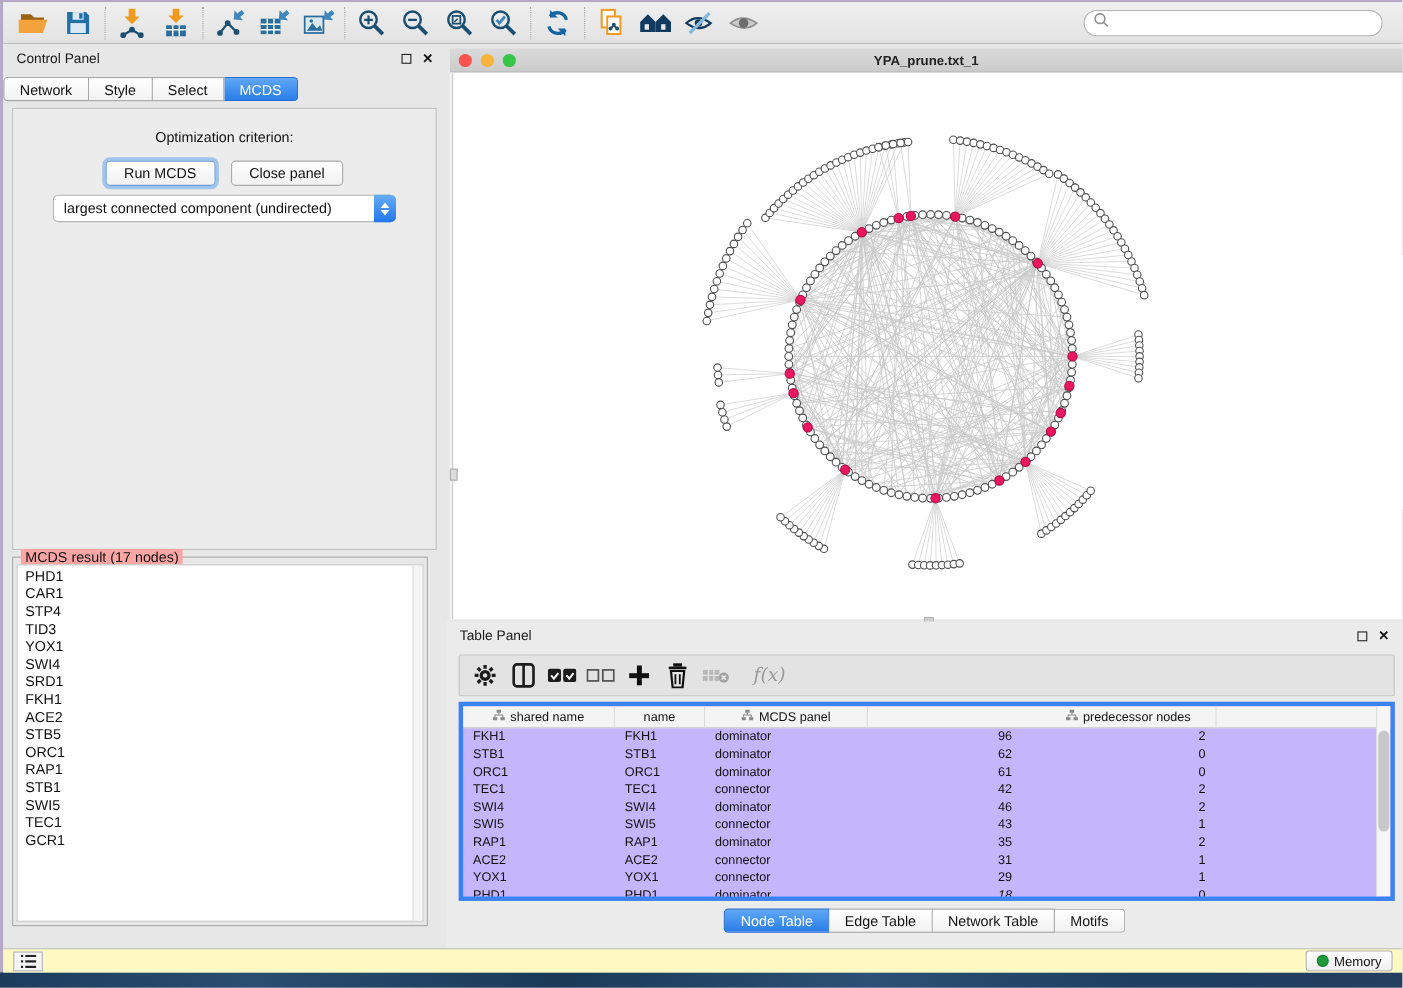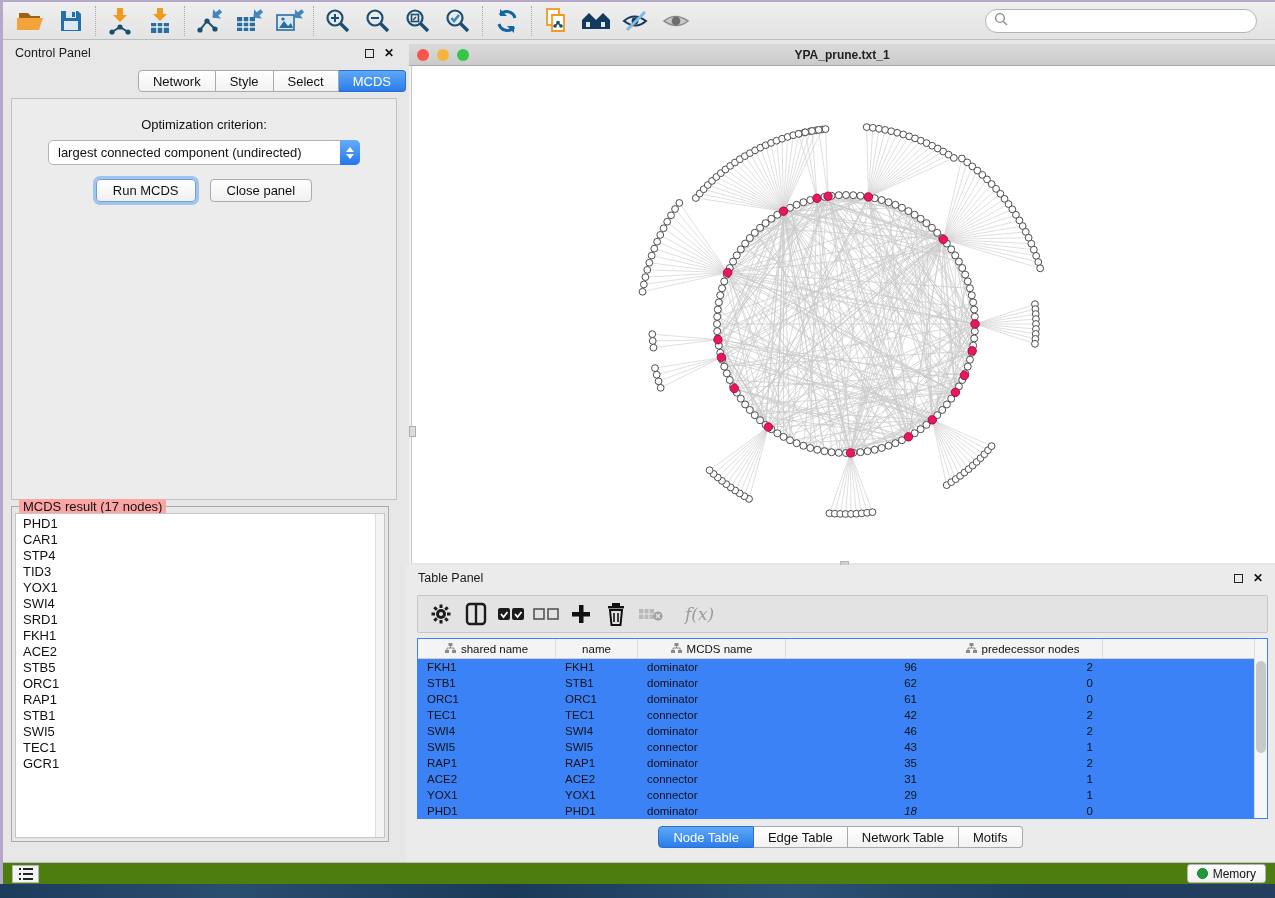--- a/index.html
+++ b/index.html
@@ -21,21 +21,21 @@
   #search-box input { border:none; outline:none; flex:1; font-size:12px; background:transparent; }
 
   
   #control-panel { position:absolute; left:0; top:38px; width:403px; bottom:22px; background:#e7e7e7; }
   .panel-header { height:26px; display:flex; align-items:center; padding:0 12px; }
   .panel-title { font-size:12.5px; color:#1a1a1a; }
   .panel-header-spacer { flex:1; }
   .float-btn { width:9px; height:9px; border:1.5px solid #222; margin-right:10px; cursor:default; }
   .close-btn { font-size:12px; font-weight:bold; color:#111; line-height:9px; cursor:default; }
 
-  #cp-tabs { display:flex; justify-content:flex-end; margin-top:4px; }
+  #cp-tabs { display:flex; justify-content:flex-start; margin-top:4px; }
   .seg-btn { height:22px; padding:0 14px; font-size:13px; background:linear-gradient(#ffffff,#f2f2f2);
     border:1px solid #a9a9a9; border-left:none; display:flex; align-items:center; color:#111; }
   .seg-btn:first-child { border-left:1px solid #a9a9a9; border-radius:4px 0 0 4px; }
   .seg-btn:last-child { border-radius:0 4px 4px 0; }
   .seg-btn.selected { background:linear-gradient(#5fa8f7,#2a7de9); color:#fff; border-color:#2a6fd0; }
 
   #cp-content { position:absolute; left:8px; right:9px; top:58px; height:402px;
     background:#ececec; border:1px solid #c2c2c2; }
   #opt-label { text-align:center; font-size:13px; color:#111; margin-top:18px; }
   #criterion-select { margin:8px auto 0; width:312px; height:25px; background:#fff; border:1px solid #b4b4b4;
@@ -71,34 +71,34 @@
   #net-left-handle { position:absolute; left:0px; top:382px; width:7px; height:11px; background:#dcdcdc; border:1px solid #adadad; }
   #vsplit-handle { position:absolute; left:434px; top:521px; width:9px; height:7px; background:#cfcfcf; border:1px solid #b5b5b5; }
 
   
   #table-panel { position:absolute; left:0; right:0; top:525px; bottom:0; background:#ebebeb; }
   #tp-toolbar { position:absolute; left:11px; right:7px; top:30px; height:38px; background:#e3e3e3;
     border:1px solid #c6c6c6; border-radius:2px; display:flex; align-items:center; padding:0 10px; gap:9px; }
   .tp-icon { height:30px; min-width:26px; display:flex; align-items:center; justify-content:center; }
   .fx-label { font-family:"DejaVu Serif",serif; font-style:italic; font-size:17px; color:#9a9a9a;margin-left:12px; }
 
-  #node-table { position:absolute; left:11px; right:7px; top:73px; bottom:43px; background:#3b82f6; border:1px solid #3b82f6; overflow:hidden; }
+  #node-table { position:absolute; left:11px; right:7px; top:73px; bottom:43px; background:#c4b5fd; border:4px solid #3b82f6; overflow:hidden; }
   #table-header { display:flex; height:20px; background:#f4f4f4; border-bottom:1px solid #cfcfcf; }
   .th-cell { display:flex; align-items:center; justify-content:center; gap:5px; font-size:11.5px; color:#111;
     border-right:1px solid #dcdcdc; overflow:hidden; }
   .tr-row { display:flex; height:16px; align-items:center; }
   .td-cell { font-size:11.5px; color:#111; padding-left:9px; white-space:nowrap; overflow:hidden; }
   .td-cell.num { text-align:right; padding-left:0; }
   #table-vscroll { position:absolute; right:0; top:0; bottom:0; width:13px; background:#f6f6f6; border-left:1px solid #ddd; }
   #table-vthumb { position:absolute; right:1px; top:22px; width:10px; height:92px; background:#c8c8c8; border-radius:5px; }
 
   #tp-tabs { position:absolute; left:0; right:0; bottom:14px; display:flex; justify-content:center; }
 
   
-  #status-bar { position:absolute; left:0; right:0; bottom:0; height:22px; background:#4d7c0f; border-top:1px solid #c0c0c0;
+  #status-bar { position:absolute; left:0; right:0; bottom:0; height:22px; background:#fef9c3; border-top:1px solid #c0c0c0;
     display:flex; align-items:center; padding:0 9px;margin-top:28px; }
   #menu-list-btn { width:27px; height:18px; background:#f4f4f4; border:1px solid #b4b4b4; display:flex; align-items:center; justify-content:center; }
   #status-spacer { flex:1; }
   #memory-btn { height:19px; background:linear-gradient(#ffffff,#f0f0f0); border:1px solid #b4b4b4; border-radius:3px;
     display:flex; align-items:center; gap:5px; padding:0 9px; font-size:12px; color:#111; }
   #memory-dot { width:11px; height:11px; border-radius:50%; background:#1f9a3d; border:1px solid #157a2d; }
 </style>
 </head>
 <body>
 
@@ -276,30 +276,30 @@
         <span class="close-btn">✕</span>
       </div>
       <div id="cp-tabs">
           <div class="seg-btn">Network</div>
           <div class="seg-btn">Style</div>
           <div class="seg-btn">Select</div>
           <div class="seg-btn selected">MCDS</div>
         </div>
       <div id="cp-content">
         <div id="opt-label">Optimization criterion:</div>
+        <div id="cp-buttons">
+          <button class="mac-btn focused">Run MCDS</button>
+          <button class="mac-btn">Close panel</button>
+        </div>
         <div id="criterion-select">
           <span class="sel-text">largest connected component (undirected)</span>
           <span class="sel-cap">
             <span class="cap-arrow-up"></span>
               <span class="cap-arrow-down"></span>
           </span>
-        </div>
-        <div id="cp-buttons">
-          <button class="mac-btn focused">Run MCDS</button>
-          <button class="mac-btn">Close panel</button>
         </div>
       </div>
       <div id="mcds-fieldset">
         <span id="mcds-legend">MCDS result (17 nodes)</span>
         <div id="mcds-list">
           <div class="mcds-item" style="margin-top: 2px;">PHD1</div>
             <div class="mcds-item">CAR1</div>
             <div class="mcds-item">STP4</div>
             <div class="mcds-item">TID3</div>
             <div class="mcds-item">YOX1</div>
@@ -1148,21 +1148,21 @@
               </div>
               <div class="th-cell" style="width: 148px; flex: 0 0 148px;">
                 <span><svg width="11" height="10" viewBox="0 0 11 10">
                     <g fill="#8a8a8a">
                       <rect x="3.5" y="0" width="4" height="3"></rect>
                       <rect x="0" y="7" width="4" height="3"></rect>
                       <rect x="7" y="7" width="4" height="3"></rect>
                     </g>
                     <path d="M5.5 3v2M2 7V5h7v2" stroke="#8a8a8a" fill="none"></path>
                   </svg></span>
-                <span>MCDS name</span>
+                <span>MCDS panel</span>
               </div>
               <div class="th-cell" style="width: 157px; flex: 0 0 157px; margin-top: 25px;">
                 <span><svg width="11" height="10" viewBox="0 0 11 10">
                     <g fill="#8a8a8a">
                       <rect x="3.5" y="0" width="4" height="3"></rect>
                       <rect x="0" y="7" width="4" height="3"></rect>
                       <rect x="7" y="7" width="4" height="3"></rect>
                     </g>
                     <path d="M5.5 3v2M2 7V5h7v2" stroke="#8a8a8a" fill="none"></path>
                   </svg></span>

